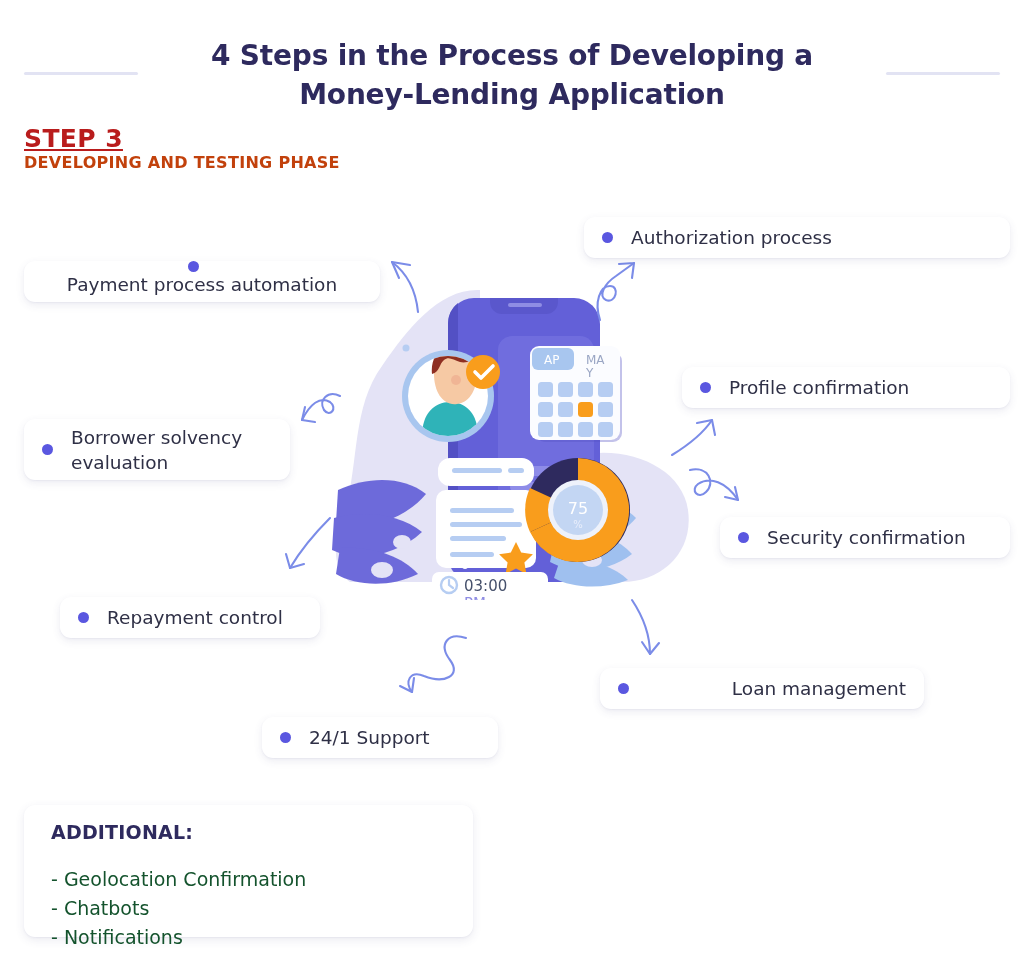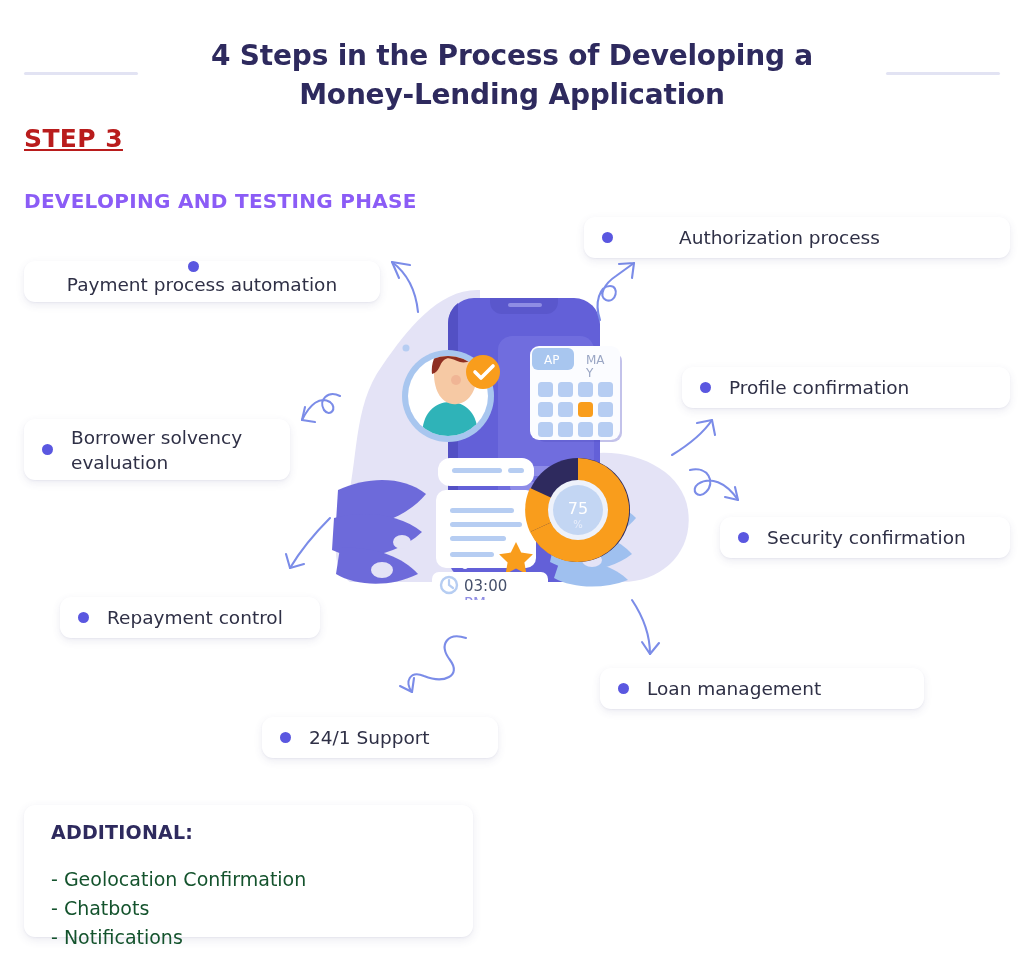--- a/index.html
+++ b/index.html
@@ -48,24 +48,23 @@
     font-size: 25px;
     letter-spacing: 0.4px;
     color: #b91c1c;
     text-decoration: underline;
   }
   #phase-label {
     position: absolute;
     left: 24px;
     top: 153px;
     font-weight: bold;
-    font-size: 20px;
+    font-size: 16px;
     letter-spacing: 0.3px;
-    color: #8b5cf6;
-    margin-top: 36px;
+    color: #c2410c;
   }
 
   
   .pill {
     position: absolute;
     box-sizing: border-box;
     background: #ffffff;
     border-radius: 11px;
     box-shadow: 0 3px 9px rgba(70, 70, 130, 0.10), 0 1px 2px rgba(70,70,130,0.06);
     display: flex;
@@ -81,26 +80,26 @@
     margin-right: 18px;
   }
   .pill .ptext {
     font-size: 18.5px;
     line-height: 25px;
     color: #2f3046;
     white-space: pre-line;
   }
 
   #pill-payment   { left: 24px;  top: 261px; width: 356px; height: 41px; flex-direction: column; }
-  #pill-auth      { left: 584px; top: 217px; width: 426px; height: 41px; gap: 48px; }
+  #pill-auth      { left: 584px; top: 217px; width: 426px; height: 41px; }
   #pill-profile   { left: 682px; top: 367px; width: 328px; height: 41px; }
   #pill-borrower  { left: 24px;  top: 419px; width: 266px; height: 61px; }
   #pill-security  { left: 720px; top: 517px; width: 290px; height: 41px; }
   #pill-repayment { left: 60px;  top: 597px; width: 260px; height: 41px; }
-  #pill-loan      { left: 600px; top: 668px; width: 324px; height: 41px; }
+  #pill-loan      { left: 600px; top: 668px; width: 324px; height: 41px; justify-content: space-between; }
   #pill-support   { left: 262px; top: 717px; width: 236px; height: 41px; }
 
   
   #additional-box {
     position: absolute;
     left: 24px;
     top: 805px;
     width: 449px;
     height: 132px;
     box-sizing: border-box;

